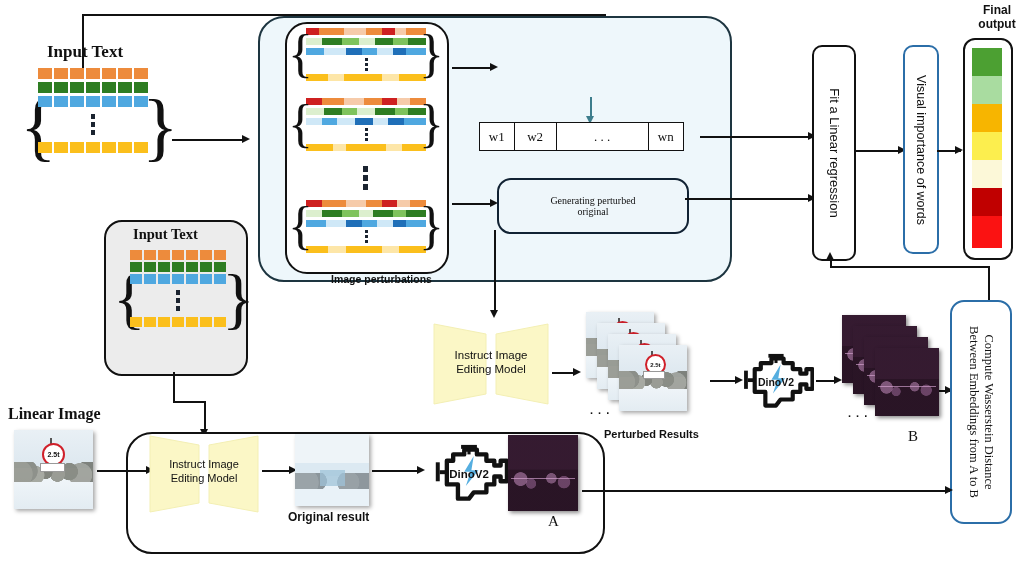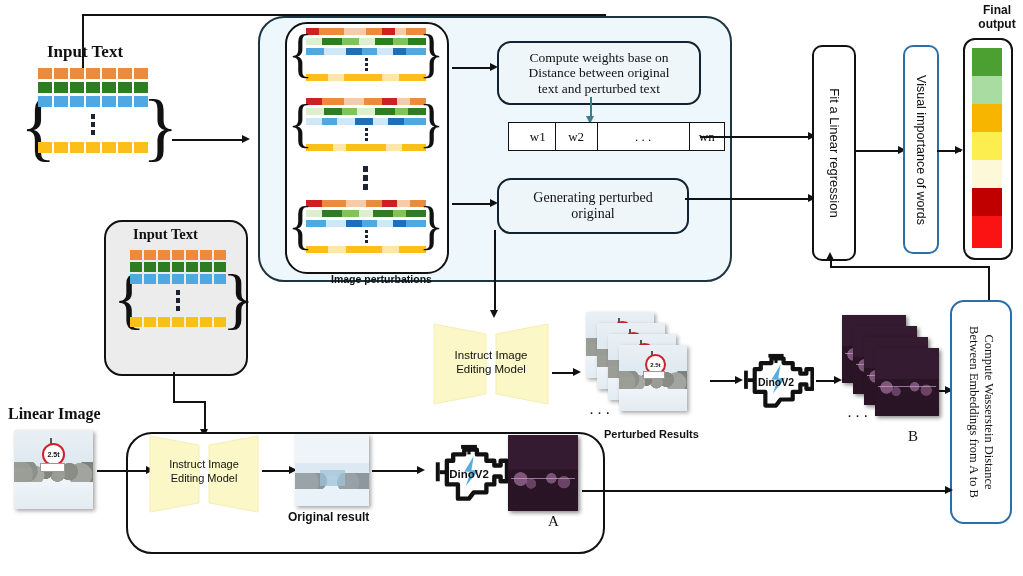--- a/index.html
+++ b/index.html
@@ -302,41 +302,34 @@
     </div>
 
   <div class="abs lbl-sans" style="left:331px;top:273px;font-size:10.5px;">Image perturbations</div>
 
   <div class="ln lnh" style="left:452px;top:67px;width:40px;"></div>
   <div class="arr arr-r" style="left:490px;top:63px;"></div>
 
   <div class="ln lnh" style="left:452px;top:203px;width:40px;"></div>
   <div class="arr arr-r" style="left:490px;top:199px;"></div>
 
-  <div class="rbox light" style="left:497px;top:41px;width:188px;height:56px;font-size:13.5px;padding:2px 6px;">
-    <div>
-      <div>Compute weights base on</div>
-      <div>Distance between original</div>
-      <div>text and perturbed text</div>
-    </div>
-  </div>
 
   <div class="teal">
     <div class="ln lnv" style="left:590px;top:97px;height:21px;"></div>
     <div class="arr arr-d" style="left:586px;top:116px;"></div>
   </div>
 
-  <div class="wtable" id="wtable" style="left:508px;top:122px;width:203px;height:27px;padding-left:12px;">
+  <div class="wtable" id="wtable" style="left:479px;top:122px;width:203px;height:27px;">
       <div class="wcell" style="width: 34px;">w1</div>
       <div class="wcell" style="width: 42px;">w2</div>
       <div class="wcell" style="width: 92px;">. . .</div>
       <div class="wcell" style="width: 35px;">wn</div>
     </div>
 
-  <div class="rbox light" style="left:497px;top:178px;width:188px;height:52px;font-size:14px;">
+  <div class="rbox light" style="left:497px;top:178px;width:188px;height:52px;font-size:10px;">
     <div>
       <div>Generating perturbed</div>
       <div>original</div>
     </div>
   </div>
 
   <div class="ln lnh" style="left:700px;top:136px;width:112px;"></div>
   <div class="arr arr-r" style="left:808px;top:132px;"></div>
 
   <div class="ln lnh" style="left:685px;top:198px;width:127px;"></div>

